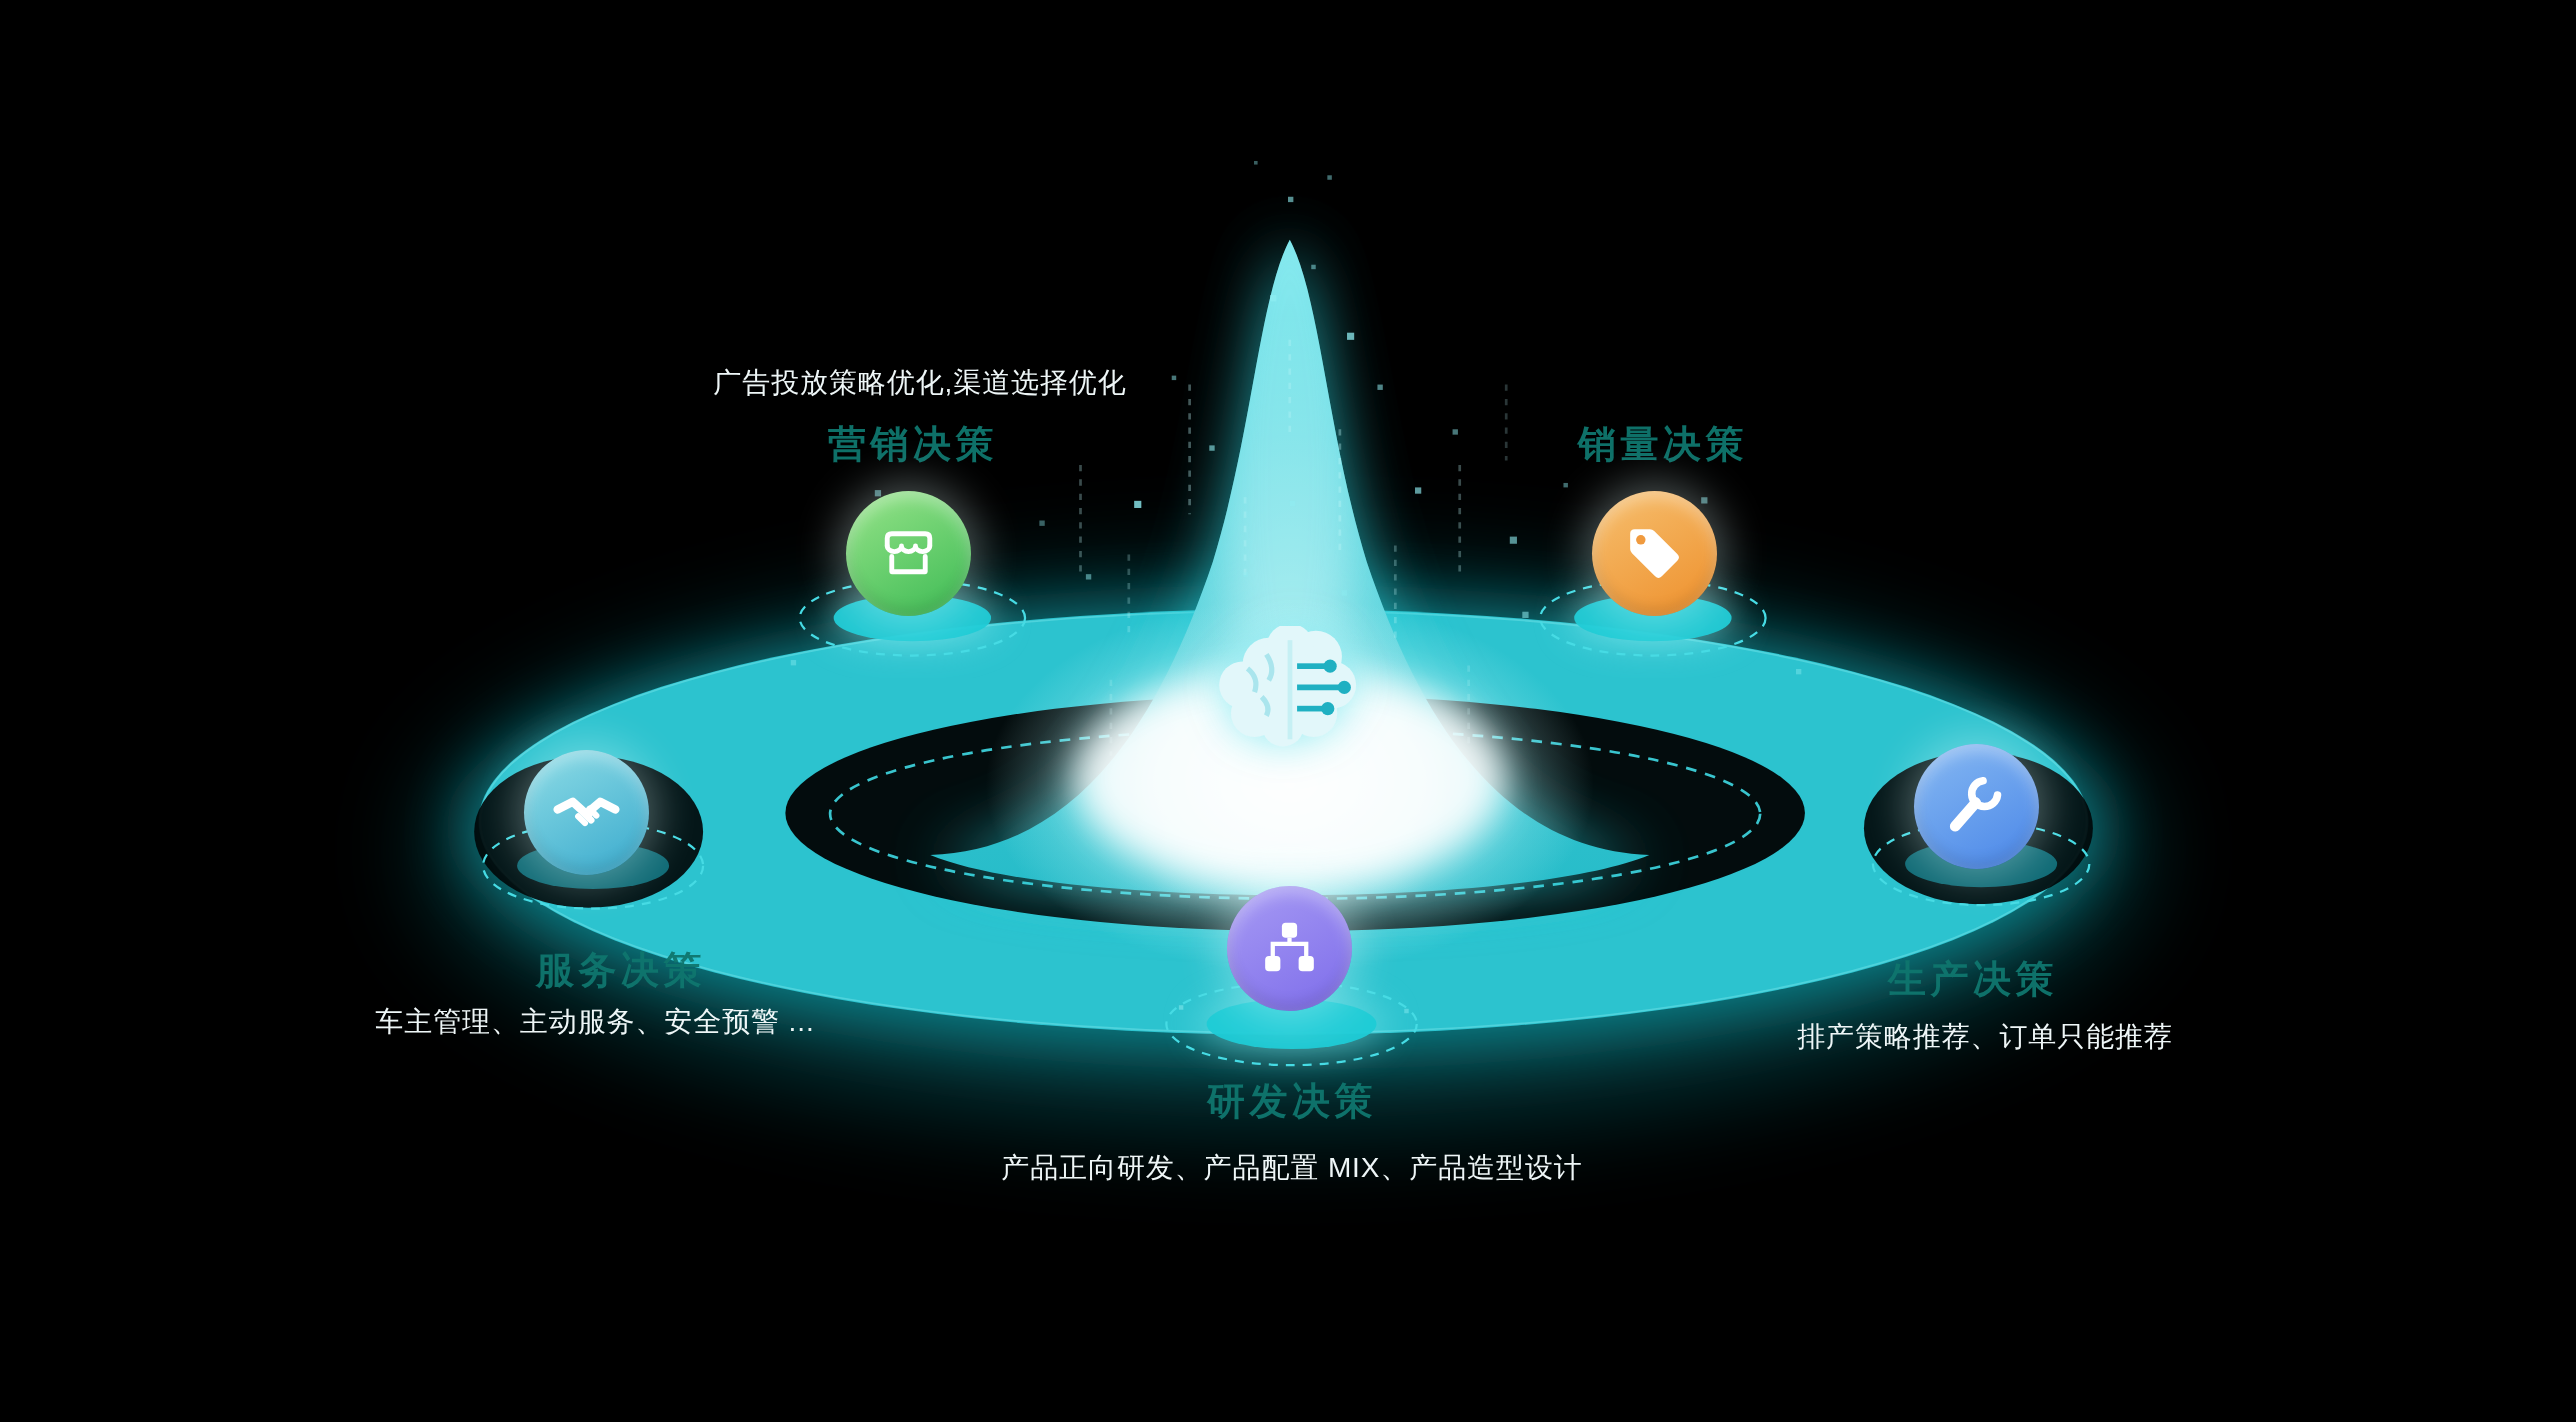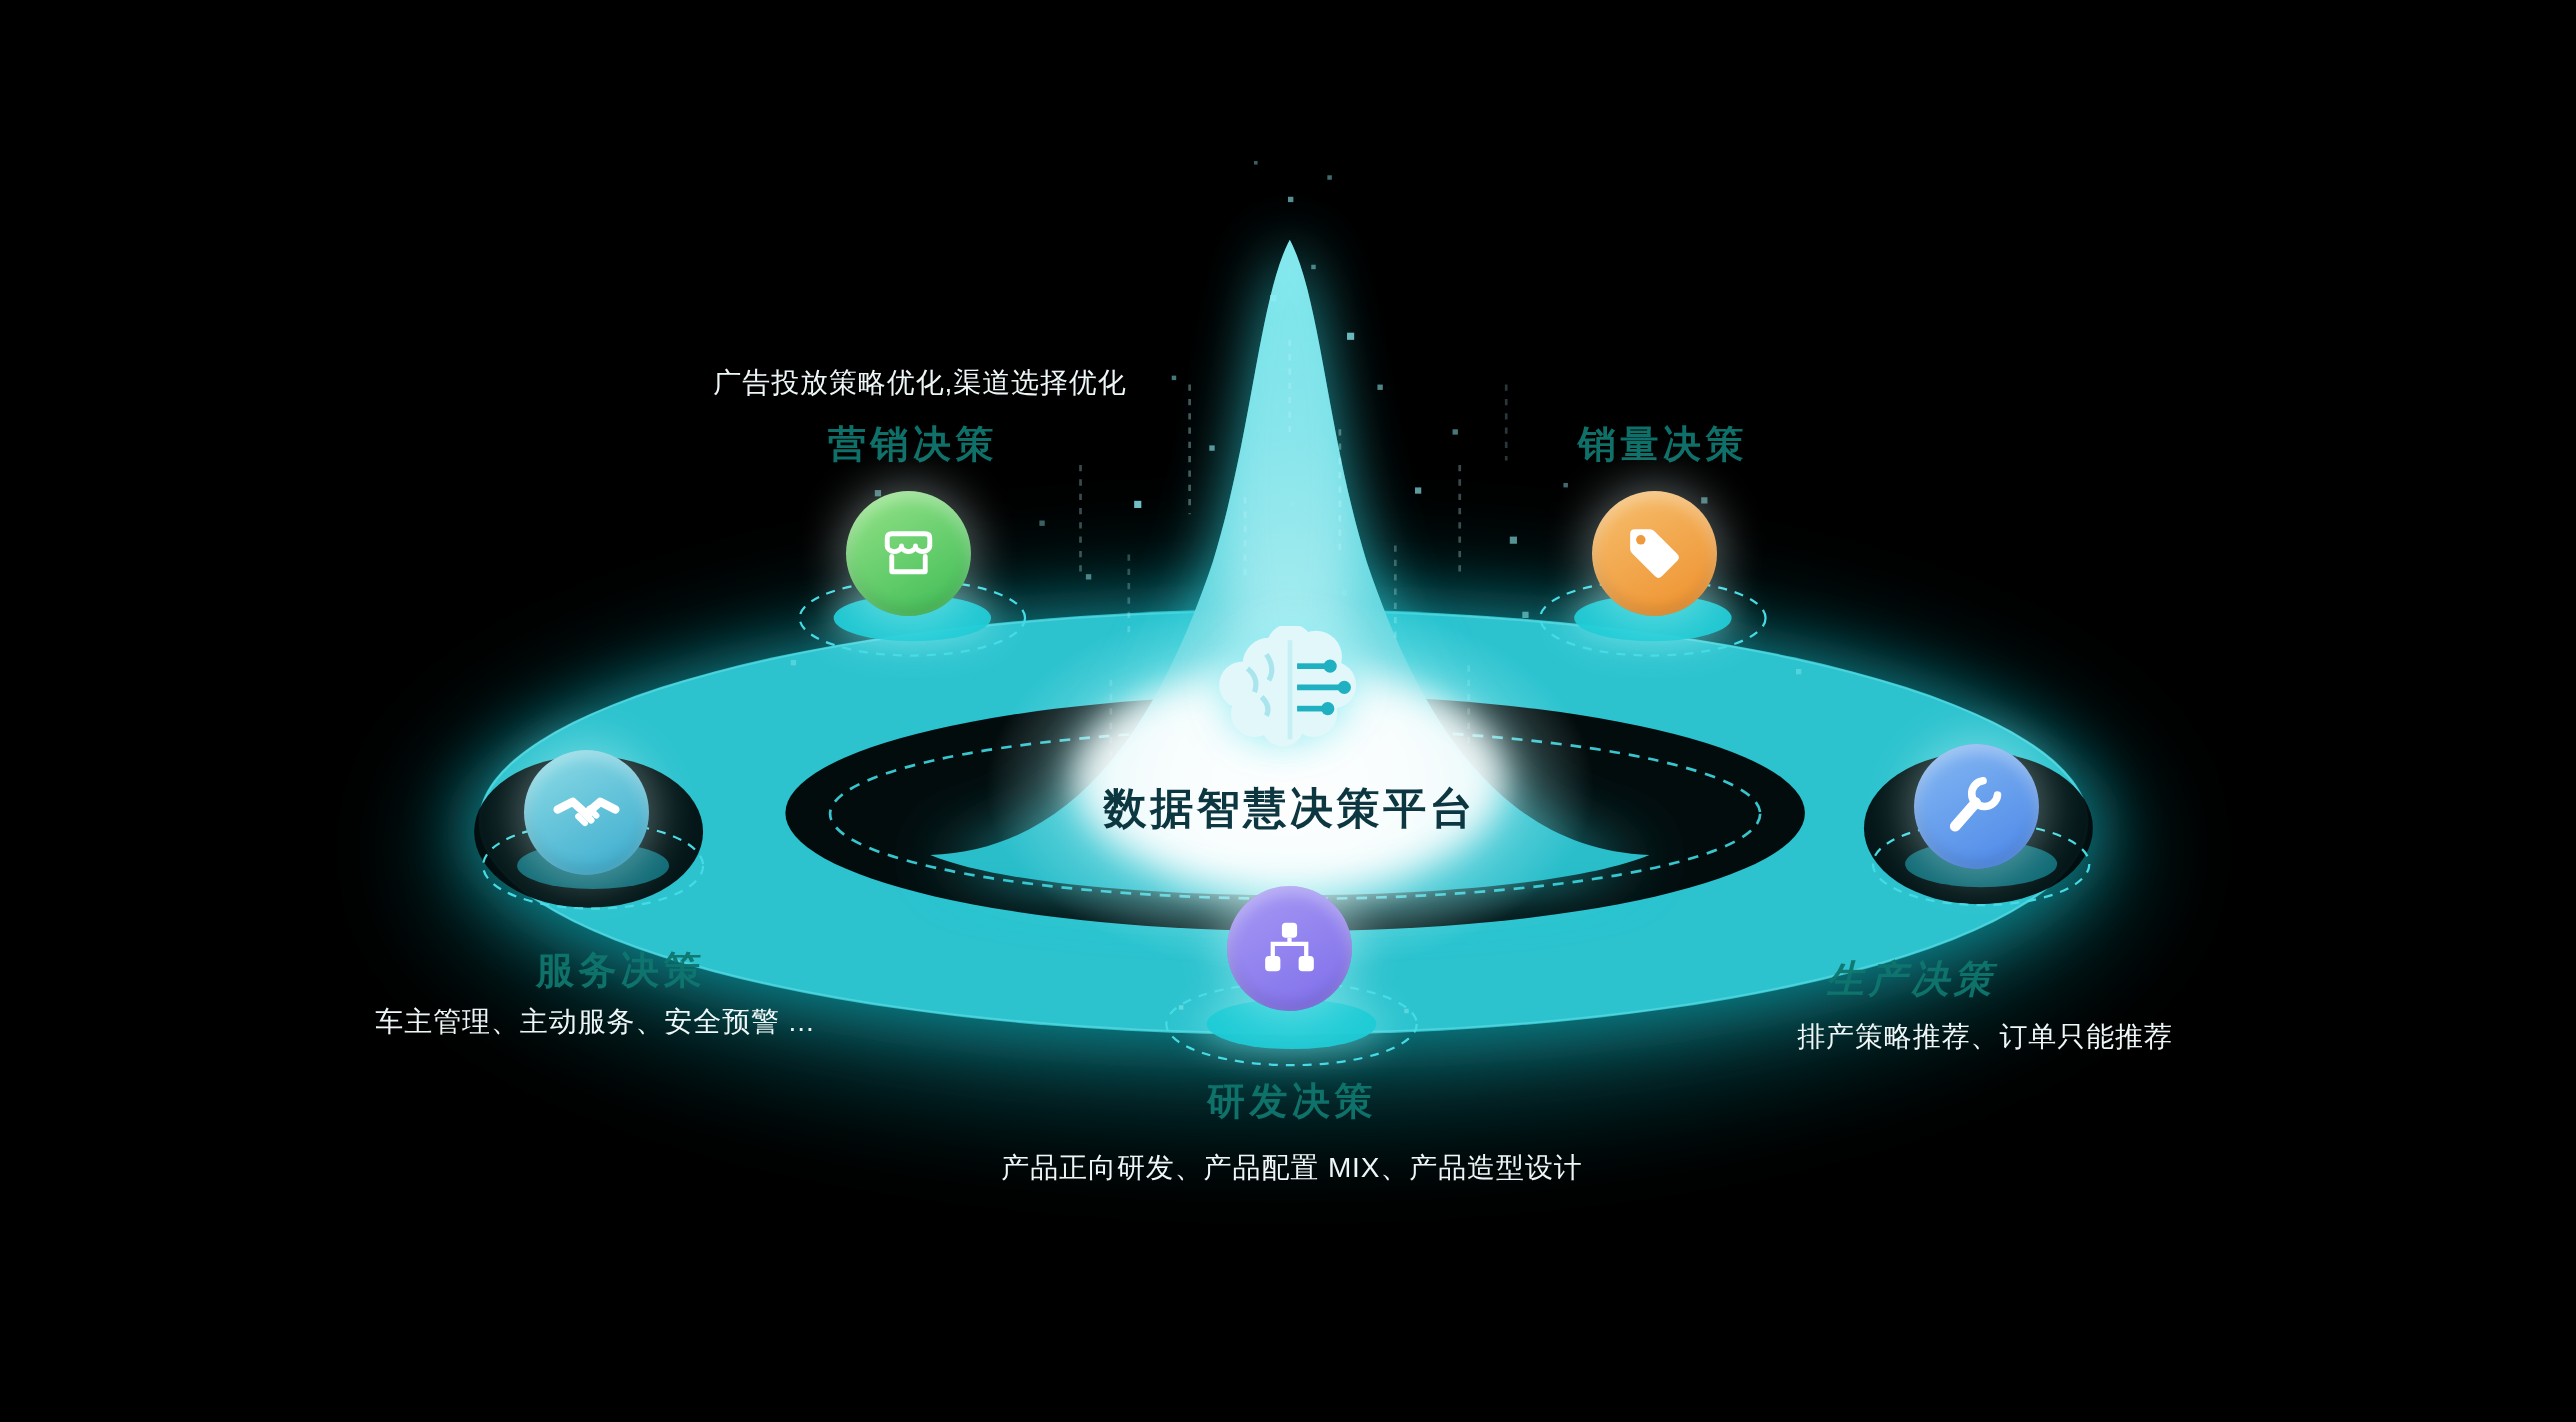--- a/index.html
+++ b/index.html
@@ -25,21 +25,21 @@
 
   #desc-marketing{left:920px;top:383px;}
   #desc-sales{left:1659px;top:383px;}
   #desc-service{left:595px;top:1022px;}
   #desc-production{left:1985px;top:1037px;}
   #desc-rnd{left:1292px;top:1168px;}
 
   #label-marketing{left:913px;top:444px;}
   #label-sales{left:1663px;top:444px;}
   #label-service{left:585px;top:970px;margin-left:36px;}
-  #label-production{left:1911px;top:979px;font-style:italic;}
+  #label-production{left:1973px;top:979px;}
   #label-rnd{left:1292px;top:1101px;}
 
   #icon-marketing{left:846px;top:491px;}
   #icon-sales{left:1592px;top:491px;}
   #icon-service{left:524px;top:750px;}
   #icon-production{left:1914px;top:744px;}
   #icon-rnd{left:1227px;top:886px;}
 </style>
 </head>
 <body>
@@ -206,21 +206,20 @@
         <line x1="39" y1="17" x2="51" y2="17"></line>
           <circle cx="53" cy="17" r="2.8" stroke="none"></circle>
         <line x1="39" y1="26" x2="57" y2="26"></line>
           <circle cx="59" cy="26" r="2.8" stroke="none"></circle>
         <line x1="39" y1="35" x2="50" y2="35"></line>
           <circle cx="52" cy="35" r="2.8" stroke="none"></circle>
       </g>
     </svg>
   </div>
 
-  <div id="title">数据智慧决策平台</div>
 
   <div class="desc" id="desc-marketing">广告投放策略优化,渠道选择优化</div>
   <div class="desc" id="desc-service">车主管理、主动服务、安全预警 ...</div>
   <div class="desc" id="desc-production">排产策略推荐、订单只能推荐</div>
   <div class="desc" id="desc-rnd">产品正向研发、产品配置 MIX、产品造型设计</div>
 
   <div class="nlabel" id="label-marketing">营销决策</div>
   <div class="nlabel" id="label-sales">销量决策</div>
   <div class="nlabel" id="label-service">服务决策</div>
   <div class="nlabel" id="label-production">生产决策</div>

